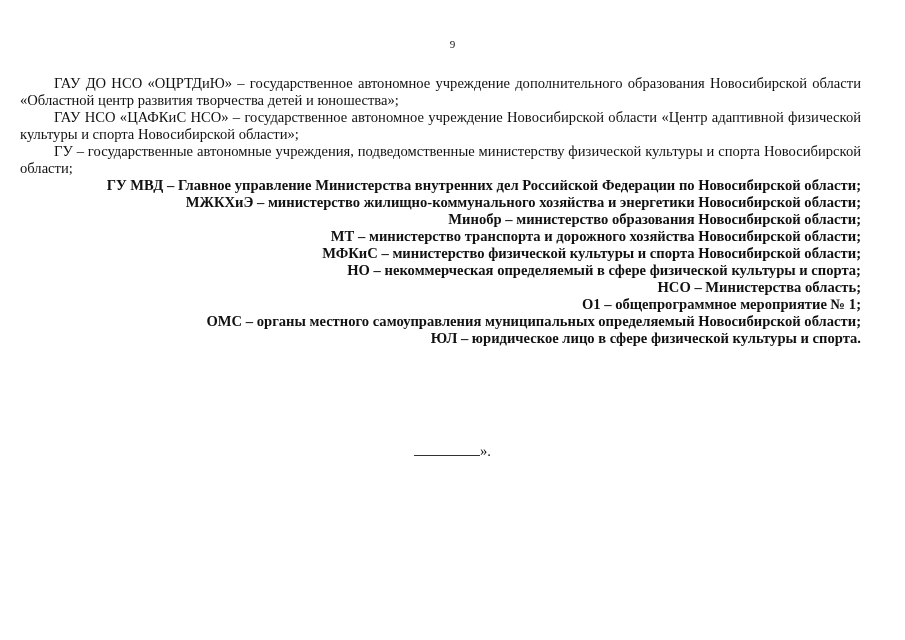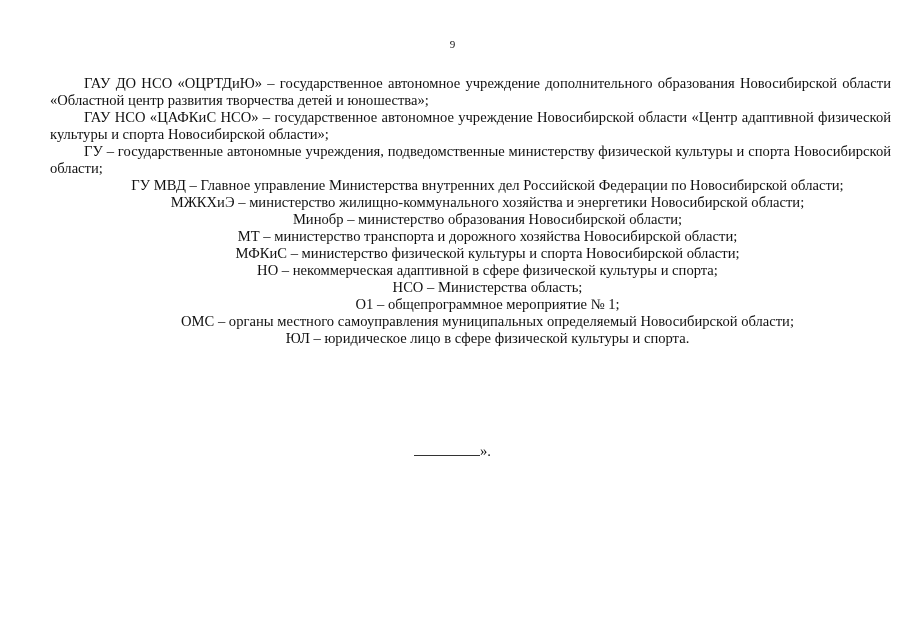--- a/index.html
+++ b/index.html
@@ -20,32 +20,33 @@
       top: 37px;
       left: 0;
       width: 905px;
       text-align: center;
       font-size: 11px;
       line-height: 14px;
     }
     .content {
       position: absolute;
       top: 75px;
-      left: 50px;
+      left: 20px;
       width: 841px;
       font-size: 14.6px;
       line-height: 17px;
     }
     .para {
       margin: 0;
       text-indent: 34px;
       text-align: justify;
     }
     .para.single {
-      text-align: center;
+      text-align: right;
+      font-weight: bold;
     }
     .closing {
       position: absolute;
       top: 442px;
       left: 414px;
       font-size: 14.6px;
       line-height: 17px;
       white-space: nowrap;
     }
     .closing .line {
@@ -63,21 +64,21 @@
 
 <div class="content">
   <p class="para">ГАУ ДО НСО «ОЦРТДиЮ» – государственное автономное учреждение дополнительного образования Новосибирской области «Областной центр развития творчества детей и юношества»;</p>
   <p class="para">ГАУ НСО «ЦАФКиС НСО» – государственное автономное учреждение Новосибирской области «Центр адаптивной физической культуры и спорта Новосибирской области»;</p>
   <p class="para">ГУ – государственные автономные учреждения, подведомственные министерству физической культуры и спорта Новосибирской области;</p>
   <p class="para single">ГУ МВД – Главное управление Министерства внутренних дел Российской Федерации по Новосибирской области;</p>
   <p class="para single">МЖКХиЭ – министерство жилищно-коммунального хозяйства и энергетики Новосибирской области;</p>
   <p class="para single">Минобр – министерство образования Новосибирской области;</p>
   <p class="para single">МТ – министерство транспорта и дорожного хозяйства Новосибирской области;</p>
   <p class="para single">МФКиС – министерство физической культуры и спорта Новосибирской области;</p>
-  <p class="para single">НО – некоммерческая адаптивной в сфере физической культуры и спорта;</p>
+  <p class="para single">НО – некоммерческая определяемый в сфере физической культуры и спорта;</p>
   <p class="para single">НСО – Министерства область;</p>
   <p class="para single">О1 – общепрограммное мероприятие № 1;</p>
   <p class="para single">ОМС – органы местного самоуправления муниципальных определяемый Новосибирской области;</p>
   <p class="para single">ЮЛ – юридическое лицо в сфере физической культуры и спорта.</p>
 </div>
 
 <div class="closing">
   <span class="line"></span><span>».</span>
 </div>
 

